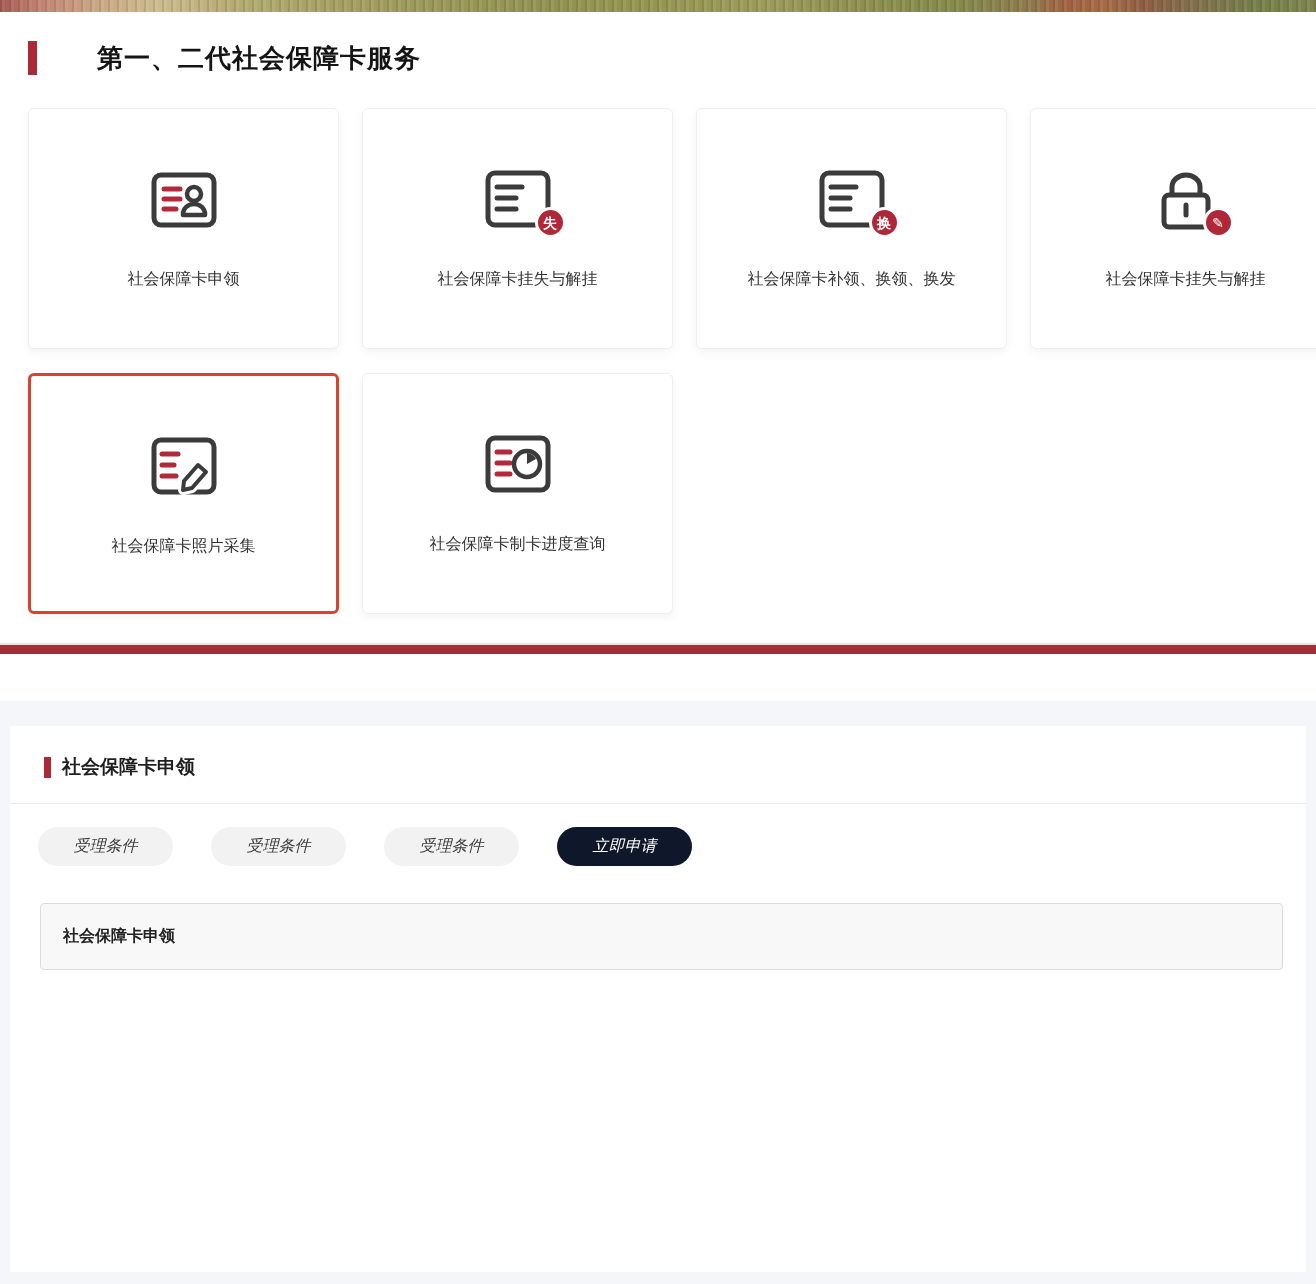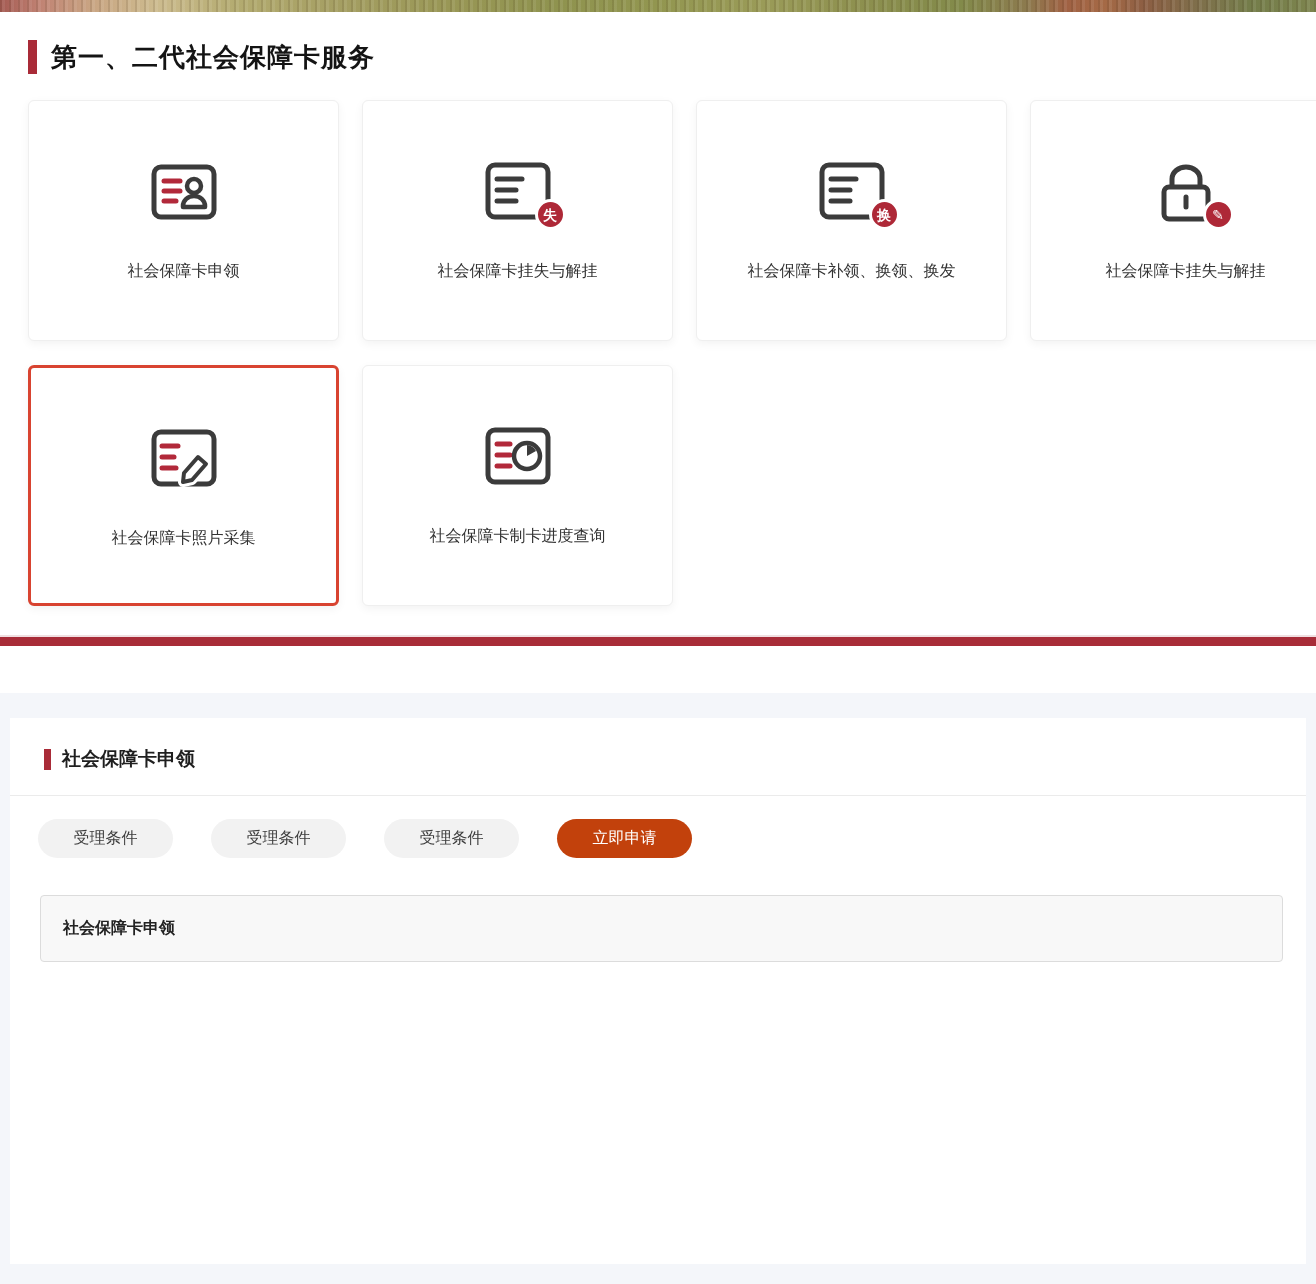--- a/index.html
+++ b/index.html
@@ -16,21 +16,21 @@
       repeating-linear-gradient(90deg, rgba(60,40,20,0.12) 0 2px, rgba(255,255,255,0.08) 2px 5px, rgba(0,0,0,0) 5px 9px),
       linear-gradient(90deg,
         #a45a52 0%, #c08273 3%, #c9a583 7%, #ccbb8e 12%,
         #b3ab70 18%, #a49e62 26%, #999756 34%, #8f934f 42%,
         #929650 50%, #9a9b58 58%, #8c8f4e 66%, #828a4a 73%,
         #8c7a4e 78%, #a06143 81%, #a56a46 84%, #8c5e43 87%,
         #7f6f4b 91%, #747d4a 95%, #7d844e 100%);
   }
 
   
-  .section-head { display:flex; margin:28px 0 24px 28px; height:36px; }
+  .section-head { display:flex; align-items:center; margin:28px 0 32px 28px; height:36px;gap:46px; }
   .section-head .red-bar { width:9px; height:34px; background:#a92b38; margin-right:14px; }
   .section-head h1 { font-size:26px; font-weight:bold; color:#141414; letter-spacing:1px; }
 
   
   .grid {
     margin-left:28px; width:1338px;
     display:grid; grid-template-columns:repeat(4, 311px);
     column-gap:23px; row-gap:24px;
   }
   .card {
@@ -63,23 +63,23 @@
   .panel-head { display:flex; align-items:center; padding:28px 0 0 34px; }
   .panel-head .red-bar-sm { width:7px; height:21px; background:#a92b38; margin-right:11px; }
   .panel-head h2 { font-size:19px; font-weight:bold; color:#1f1f1f; }
   .panel-divider { border-bottom:1px solid #ebebeb; margin-top:23px; }
 
   .tabs { display:flex; gap:38px; margin:23px 0 0 28px; }
   .tab {
     min-width:135px; height:39px; padding:0 26px;
     border-radius:20px; background:#f2f2f2;
     display:flex; align-items:center; justify-content:center;
-    font-size:16px; color:#3c3c3c; cursor:pointer; border:none;
-  }
-  .tab.active { background:#c2410c; color:#ffffff; }
+    font-size:16px; color:#3c3c3c; cursor:pointer; border:none;font-style:italic;
+  }
+  .tab.active { background:#0f172a; color:#ffffff; }
 
   .content-box {
     margin:37px 0 0 30px; width:1243px; height:67px;
     background:#f8f8f8; border:1px solid #dcdcdc; border-radius:4px;
     display:flex; align-items:center; padding-left:22px;
     font-size:16px; font-weight:bold; color:#222;
   }
 </style>
 </head>
 <body>

